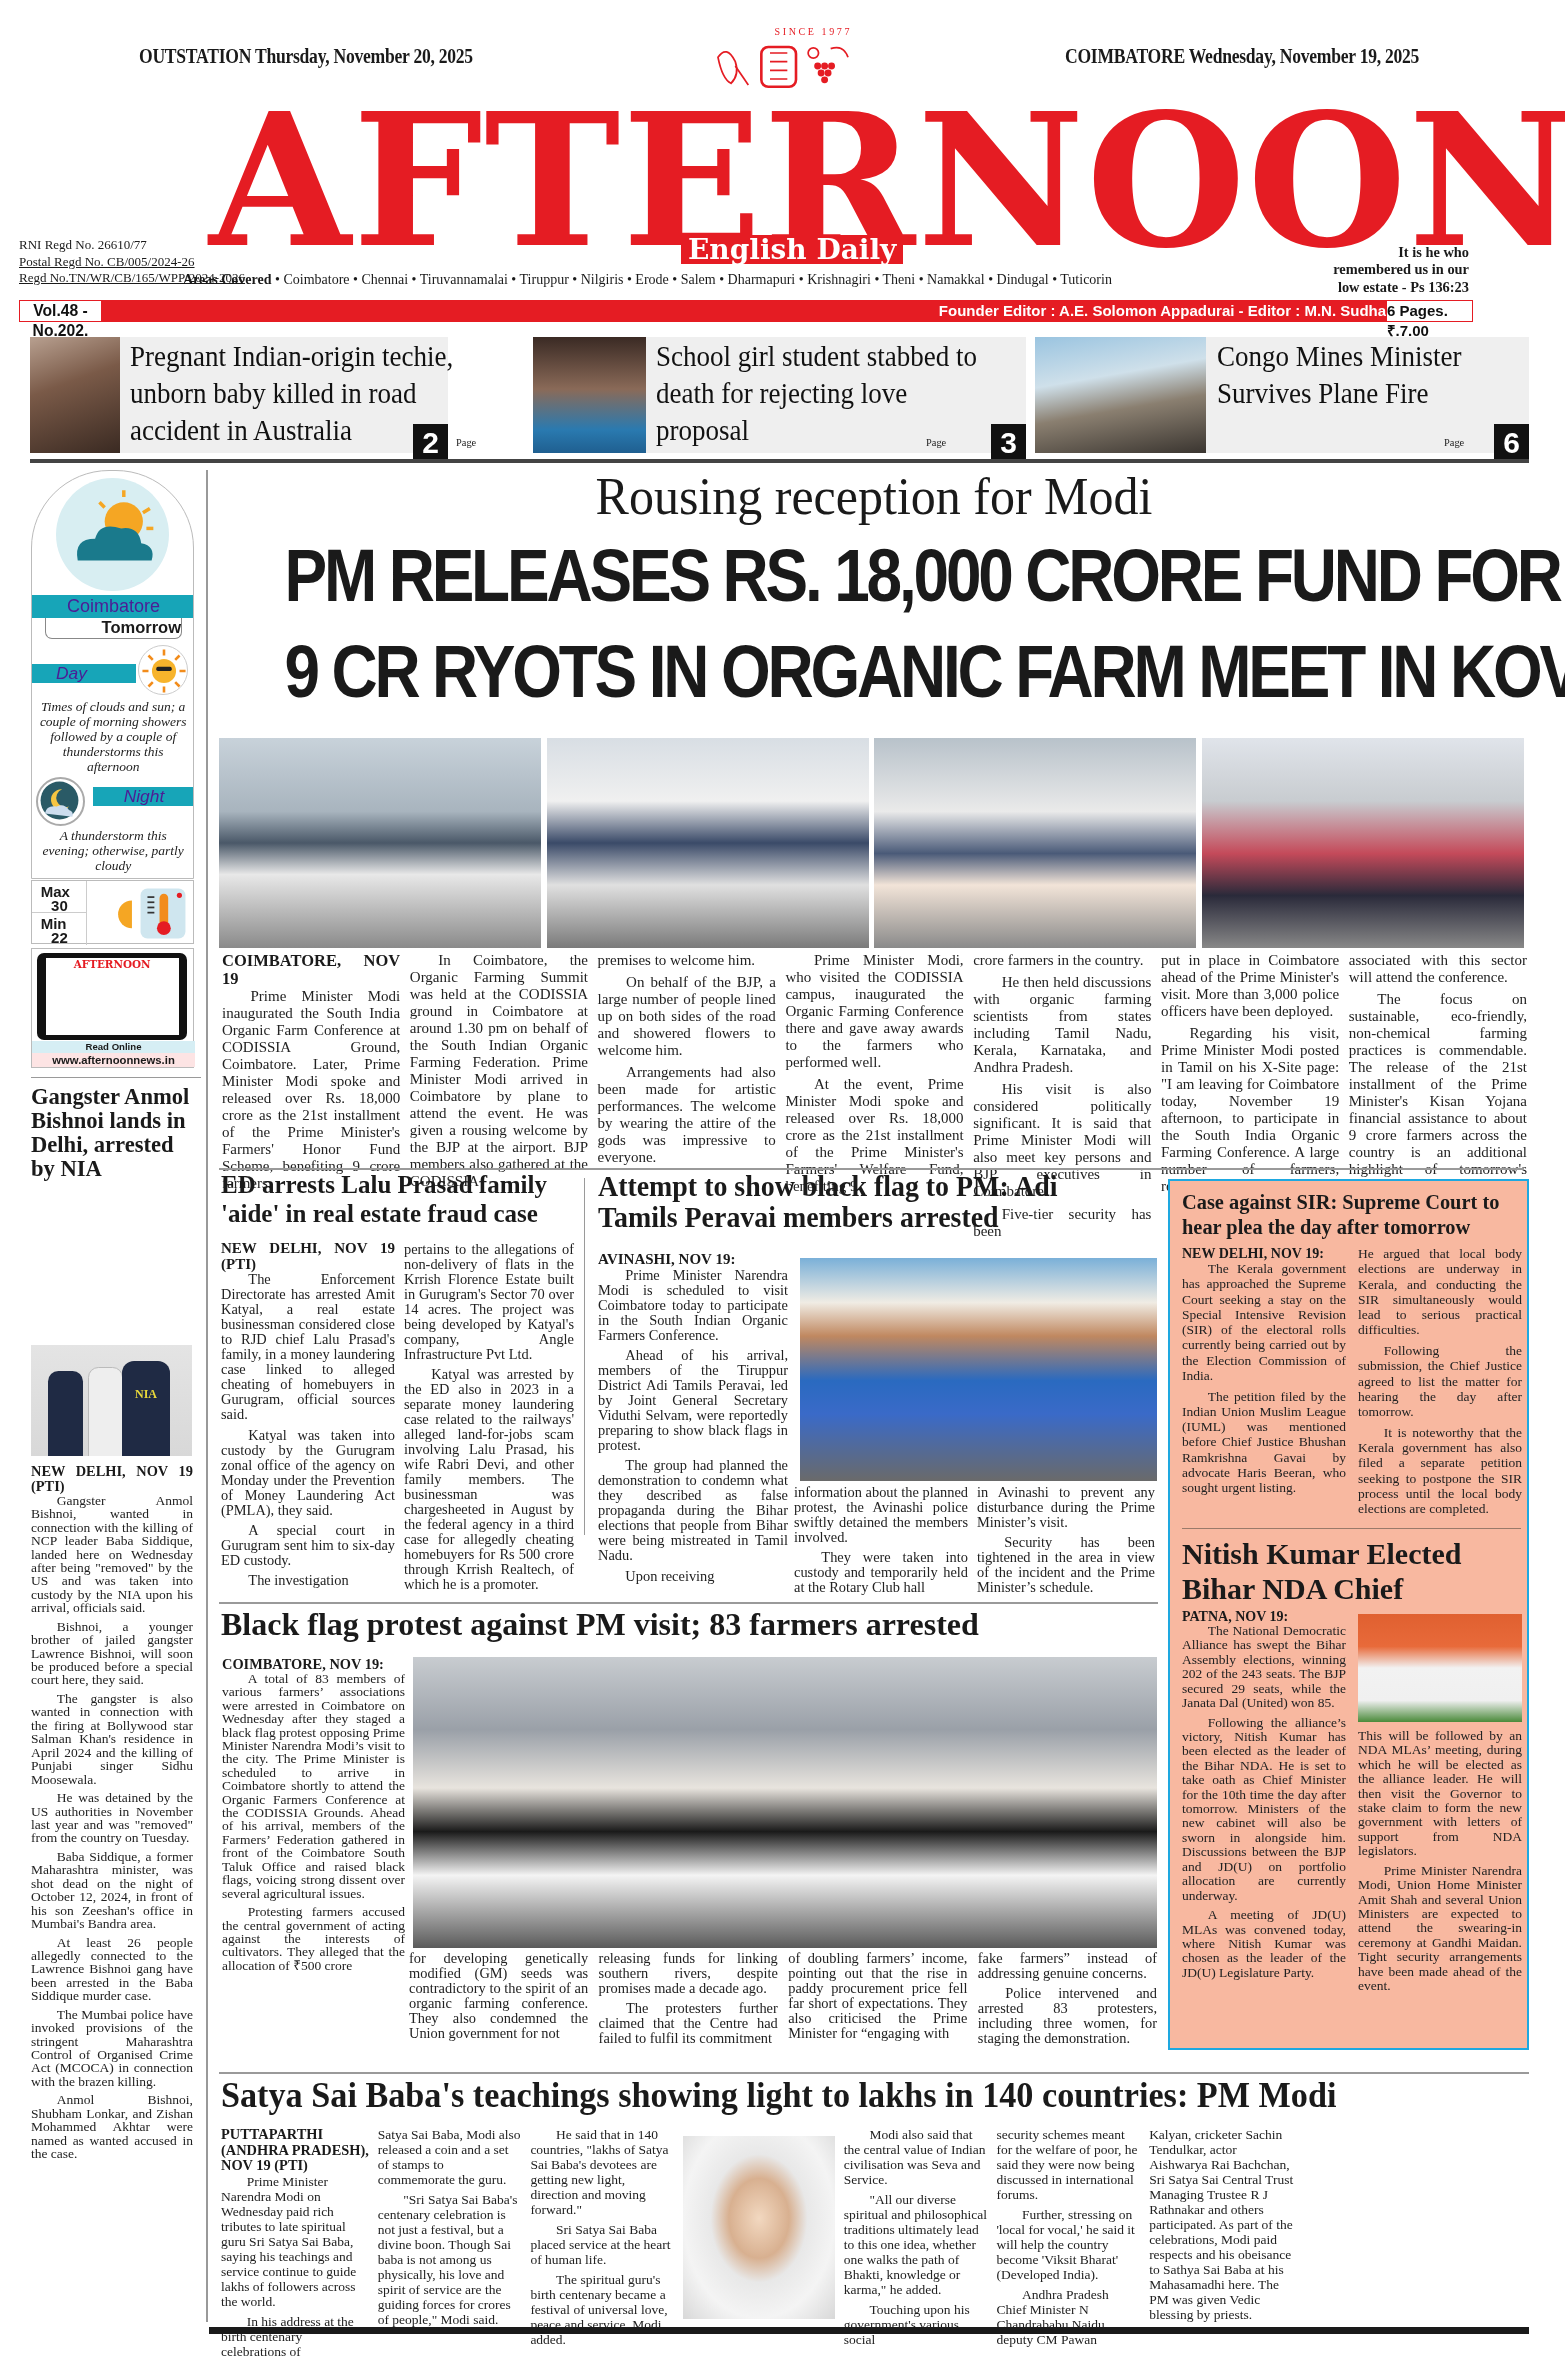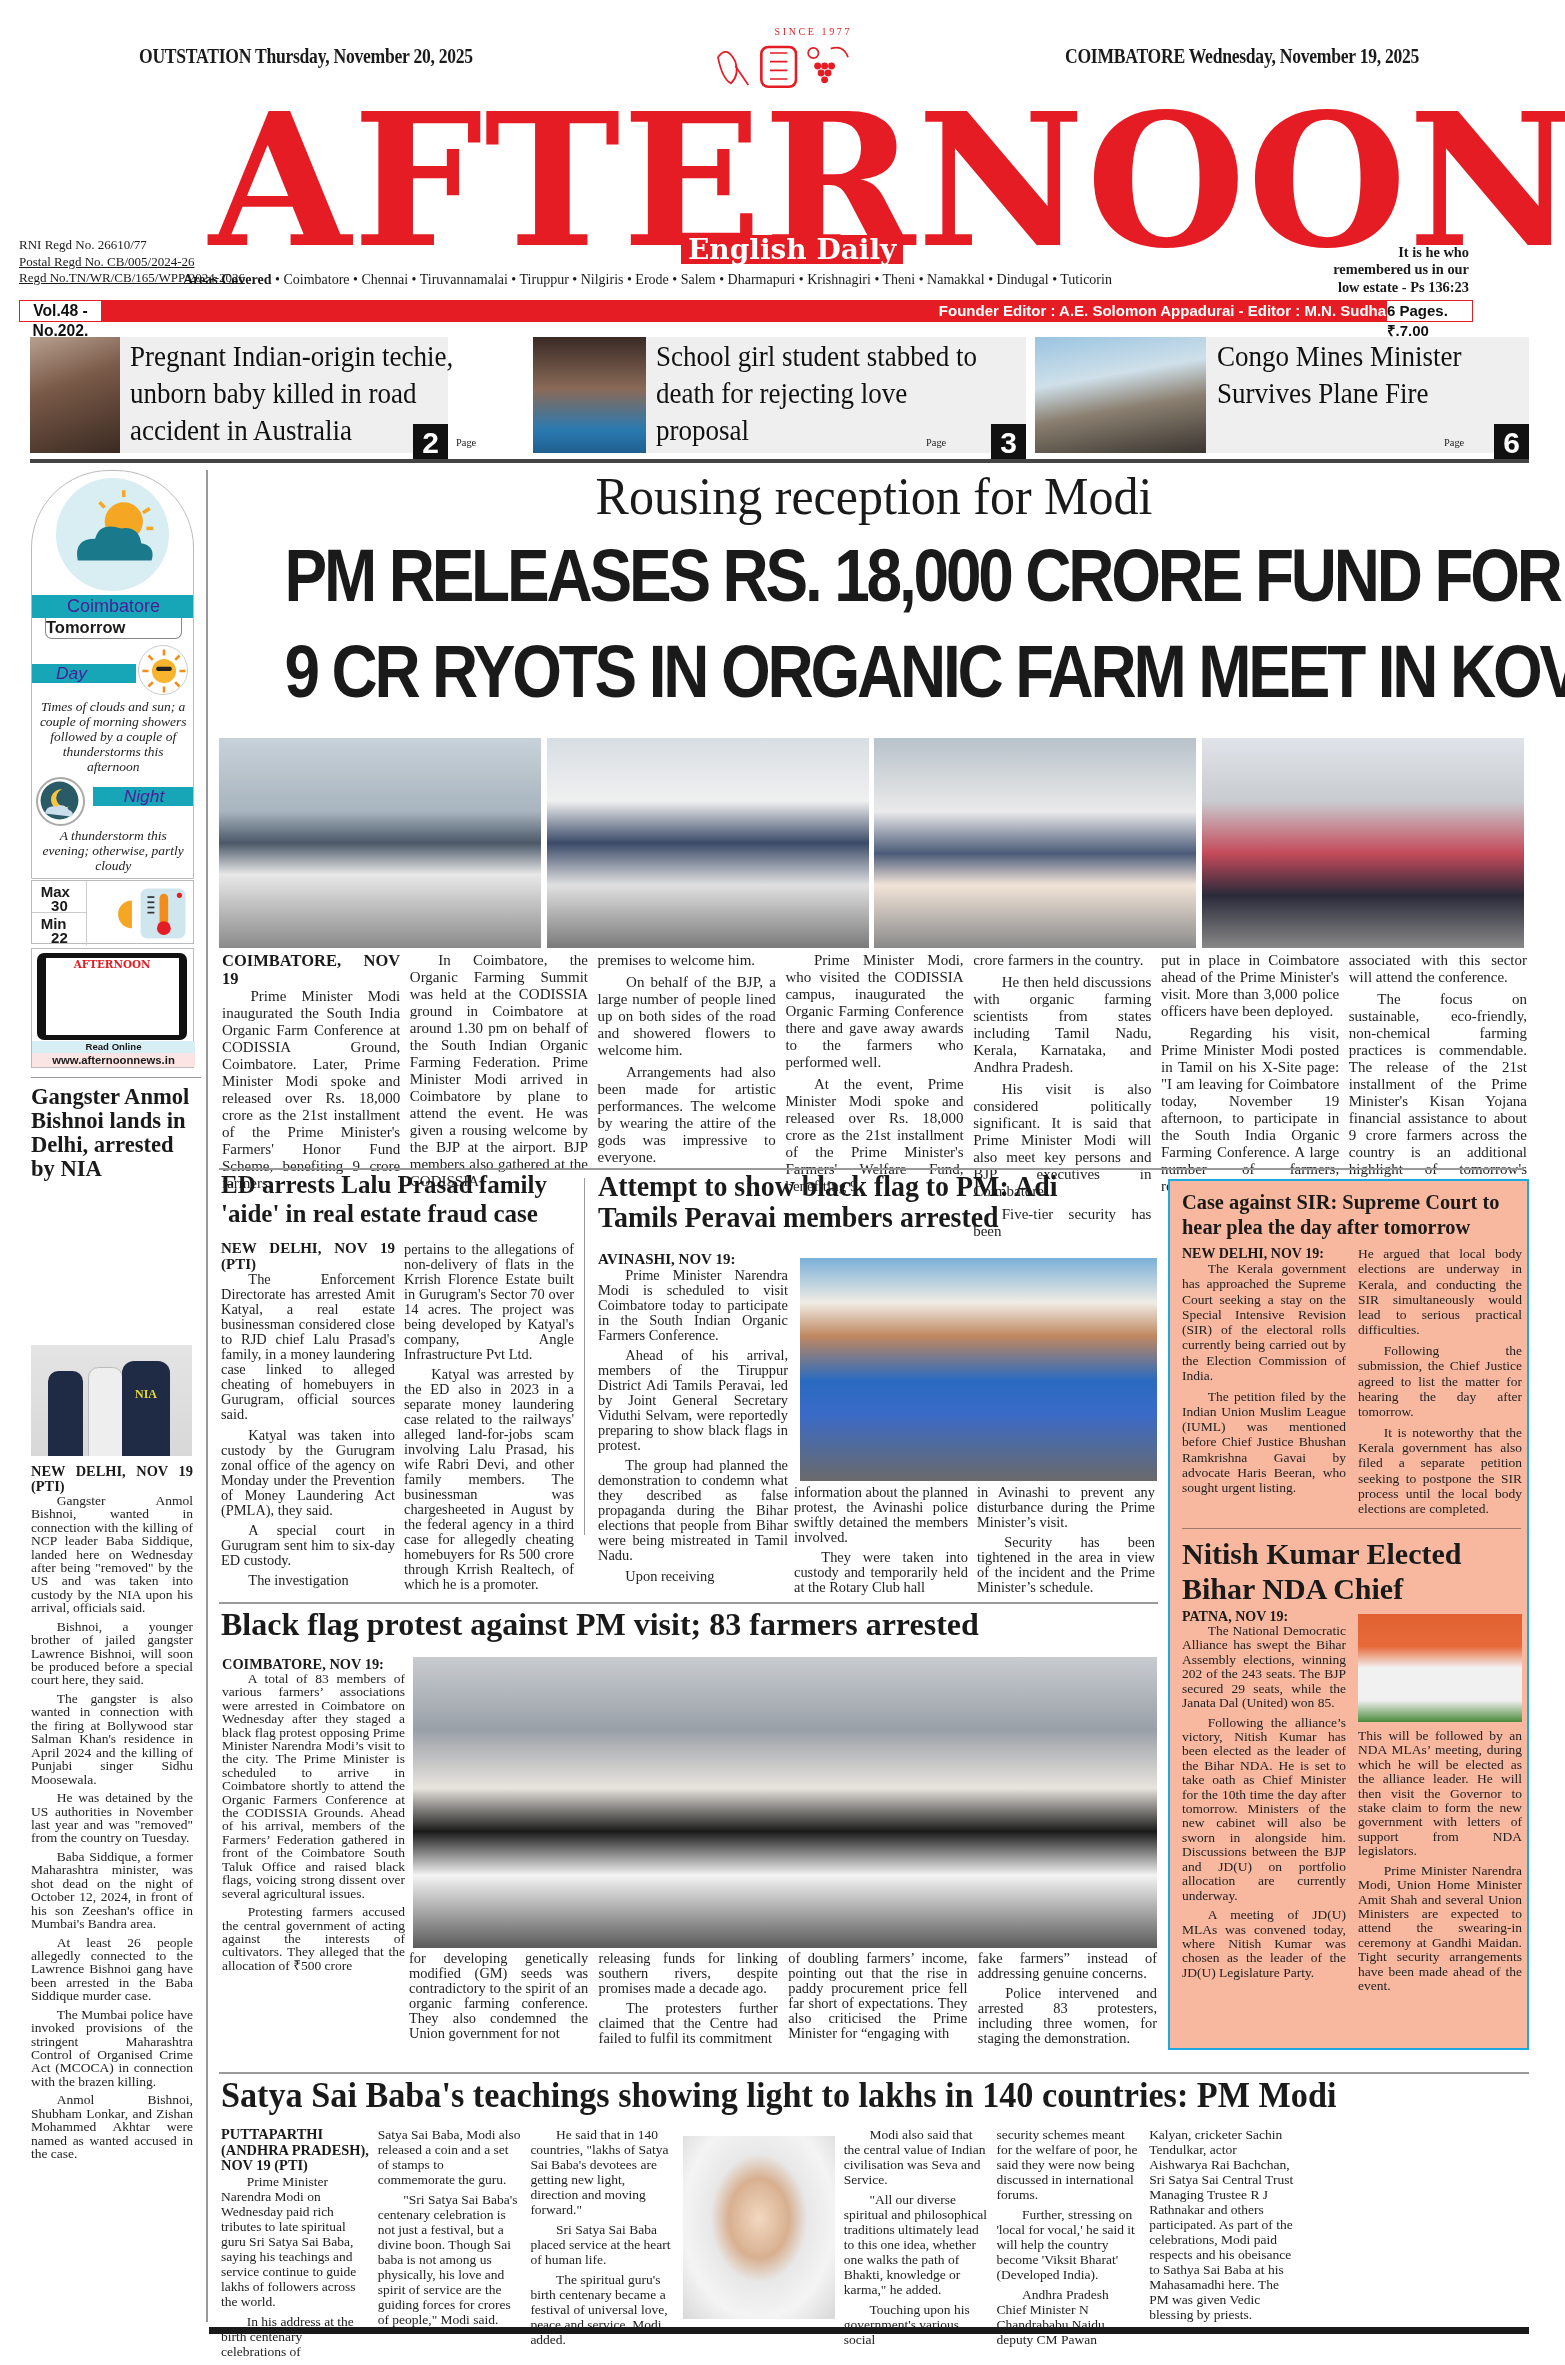--- a/index.html
+++ b/index.html
@@ -102,21 +102,21 @@
       <g stroke="#f5a623" stroke-width="4">
           <line x1="78" y1="14" x2="78" y2="22"></line>
           <line x1="108" y1="35" x2="100" y2="40"></line>
           <line x1="112" y1="58" x2="104" y2="58"></line>
           <line x1="50" y1="28" x2="56" y2="34"></line>
         </g>
       <path d="M25 95 Q20 70 45 70 Q50 50 75 58 Q95 55 98 75 Q115 78 110 95Z" fill="#1a7a8c"></path>
     </svg>
   </div>
   <div class="abs wx-teal" style="left:0;top:124px;width:163px;height:22.6px;font-size:18px;line-height:22.6px;text-align:center">Coimbatore</div>
-  <div class="abs" style="left:13px;top:147px;width:137px;height:21px;border:0.9px solid #888;border-top:none;border-radius:0 0 7px 7px;font-family:'Liberation Sans',sans-serif;font-weight:bold;font-size:16.5px;text-align:left;line-height:19px">Tomorrow</div>
+  <div class="abs" style="left:13px;top:147px;width:137px;height:21px;border:0.9px solid #888;border-top:none;border-radius:0 0 7px 7px;font-family:'Liberation Sans',sans-serif;font-weight:bold;font-size:16.5px;text-align:right;line-height:19px">Tomorrow</div>
   <div class="abs wx-teal" style="left:0;top:193px;width:104px;height:19px;font-style:italic;font-size:17.4px;line-height:19px;padding-left:24px">Day</div>
   <div class="abs" style="left:106px;top:174px;width:50px;height:50px;border-radius:50%;background:#fff;border:0.9px solid #ccc">
     <svg width="50" height="50" viewBox="0 0 58 58">
         <circle cx="29" cy="29" r="14" fill="#f7b42c"></circle>
         <g stroke="#f28c1b" stroke-width="3">
           <line x1="29" y1="4" x2="29" y2="11"></line>
           <line x1="29" y1="47" x2="29" y2="54"></line>
           <line x1="4" y1="29" x2="11" y2="29"></line>
           <line x1="47" y1="29" x2="54" y2="29"></line>
           <line x1="11" y1="11" x2="16" y2="16"></line>

